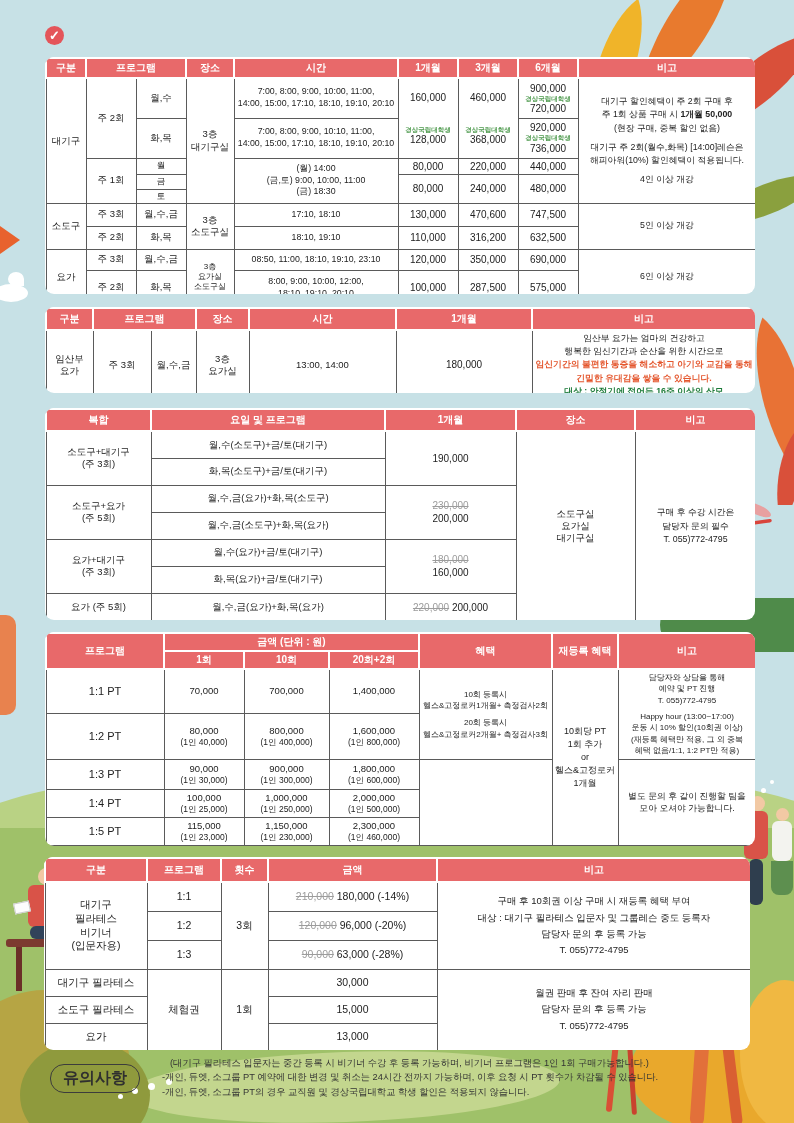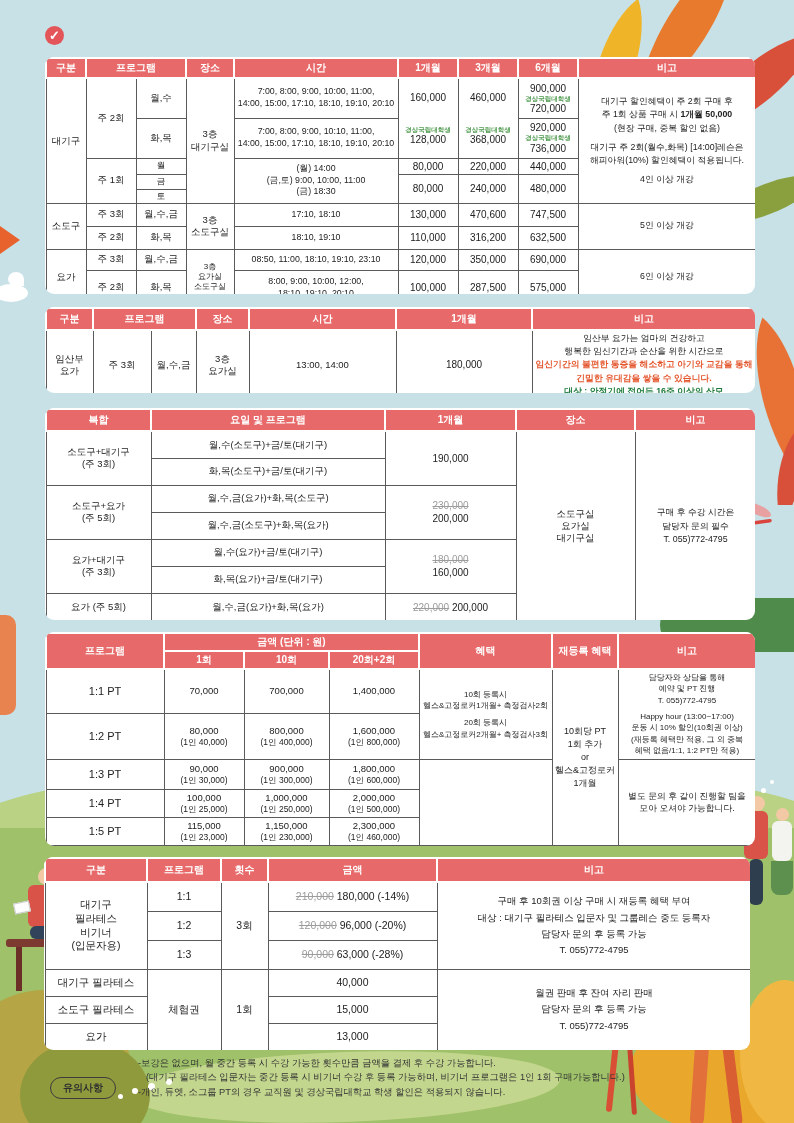--- a/index.html
+++ b/index.html
@@ -54,21 +54,21 @@
   .t5 td{font-size:10.5px}
   .t5 .note{font-size:9.5px;line-height:1.7}
   
   .title-row{position:absolute;left:45px;top:26px;display:flex;align-items:center;gap:7px;z-index:3}
   .check-icon{width:19px;height:19px;border-radius:50%;background:var(--title);color:#fff;
     display:flex;align-items:center;justify-content:center;font-size:13px;font-weight:bold}
   .page-title{font-size:21px;font-weight:800;color:var(--title);letter-spacing:-0.5px;
     text-shadow:1px 1px 0 #fff,-1px -1px 0 #fff,1px -1px 0 #fff,-1px 1px 0 #fff,2px 2px 0 rgba(255,255,255,.6)}
   
   .notices{position:absolute;left:50px;top:1056px;width:712px;z-index:3;display:flex;align-items:flex-start}
-  .badge{border:1.5px solid #3c3c3c;border-radius:14px;padding:3px 12px;font-size:10px;font-weight:bold;color:#2f2f2f;margin-top:21px}
+  .badge{border:1.5px solid #3c3c3c;border-radius:14px;padding:3px 12px;font-size:16px;font-weight:bold;color:#2f2f2f;margin-top:8px}
   .notice-lines{margin-left:22px;font-size:9.3px;color:#333;line-height:1.55}
   .notice-lines .ind{padding-left:8px}
 </style>
 </head>
 <body>
 
 <div class="deco hill-light"></div>
 <div class="deco grass-main"></div>
 <div class="deco grass-path"></div>
 <div class="deco orange-strip"></div>
@@ -583,21 +583,21 @@
   <td><span class="strike">120,000</span> <span>96,000 (-20%)</span></td>
 </tr>
 <tr style="height:29px">
   <td>1:3</td>
   <td><span class="strike">90,000</span> <span>63,000 (-28%)</span></td>
 </tr>
 <tr style="height:27px">
   <td>대기구 필라테스</td>
   <td rowspan="3">체험권</td>
   <td rowspan="3">1회</td>
-  <td>40,000</td>
+  <td>30,000</td>
   <td rowspan="3" class="note">
     <div>월권 판매 후 잔여 자리 판매</div>
     <div>담당자 문의 후 등록 가능</div>
     <div>T. 055)772-4795</div>
   </td>
 </tr>
 <tr style="height:27px">
   <td>소도구 필라테스</td>
   <td>15,000</td>
 </tr>
@@ -605,17 +605,17 @@
   <td>요가</td>
   <td>13,000</td>
 </tr>
 </tbody>
     </table>
 </div>
 
 <div class="notices">
   <div class="badge">유의사항</div>
   <div class="notice-lines">
-    <div>-보강은 없으며, 월 중간 등록 시 수강 가능한 횟수만큼 금액을 결제 후 수강 가능합니다.</div>
     <div class="ind">(대기구 필라테스 입문자는 중간 등록 시 비기너 수강 후 등록 가능하며, 비기너 프로그램은 1인 1회 구매가능합니다.)</div>
+    <div>-개인, 듀엣, 소그룹 PT 예약에 대한 변경 및 취소는 24시간 전까지 가능하며, 이후 요청 시 PT 횟수가 차감될 수 있습니다.</div>
     <div>-개인, 듀엣, 소그룹 PT의 경우 교직원 및 경상국립대학교 학생 할인은 적용되지 않습니다.</div>
   </div>
 </div>
 
 </body></html>

